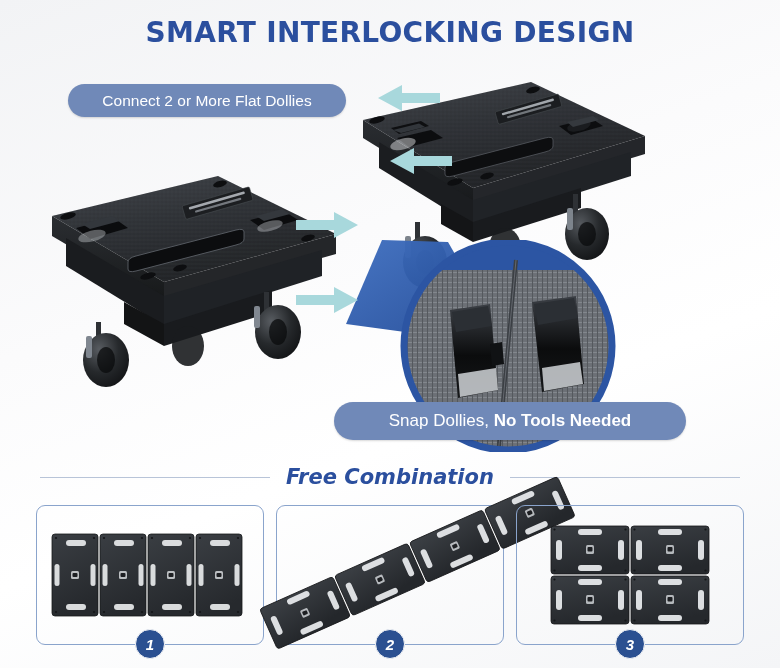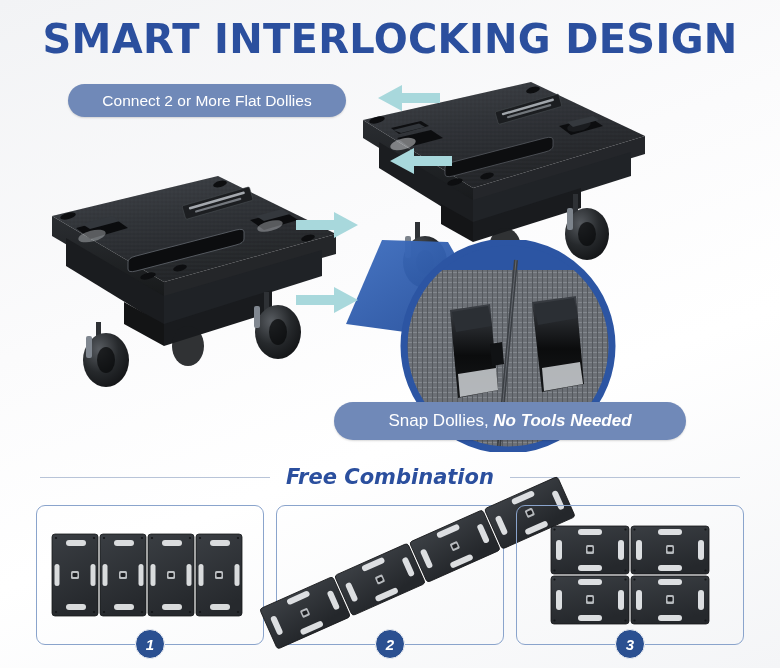--- a/index.html
+++ b/index.html
@@ -22,21 +22,21 @@
     overflow: hidden;
   }
 
   
   .title {
     position: absolute;
     top: 16px;
     left: 0;
     width: 780px;
     text-align: center;
-    font-size: 40px;
+    font-size: 28px;
     font-weight: bold;
     letter-spacing: 0.3px;
     color: #2b4f9e;
     font-family: "DejaVu Sans", sans-serif;
   }
 
   
   .hero {
     position: absolute;
     top: 62px;
@@ -67,21 +67,20 @@
   .pill-bottom {
     left: 334px;
     top: 340px;
     width: 352px;
     font-size: 17px;
     line-height: 22px;
     padding: 8px 18px;
   }
   .pill-bottom .em {
     font-weight: bold;
-    font-style: italic;
   }
 
   
   .dolly {
     position: absolute;
     width: 320px;
     height: 240px;
   }
   .dolly svg { display: block; overflow: visible; }
 

